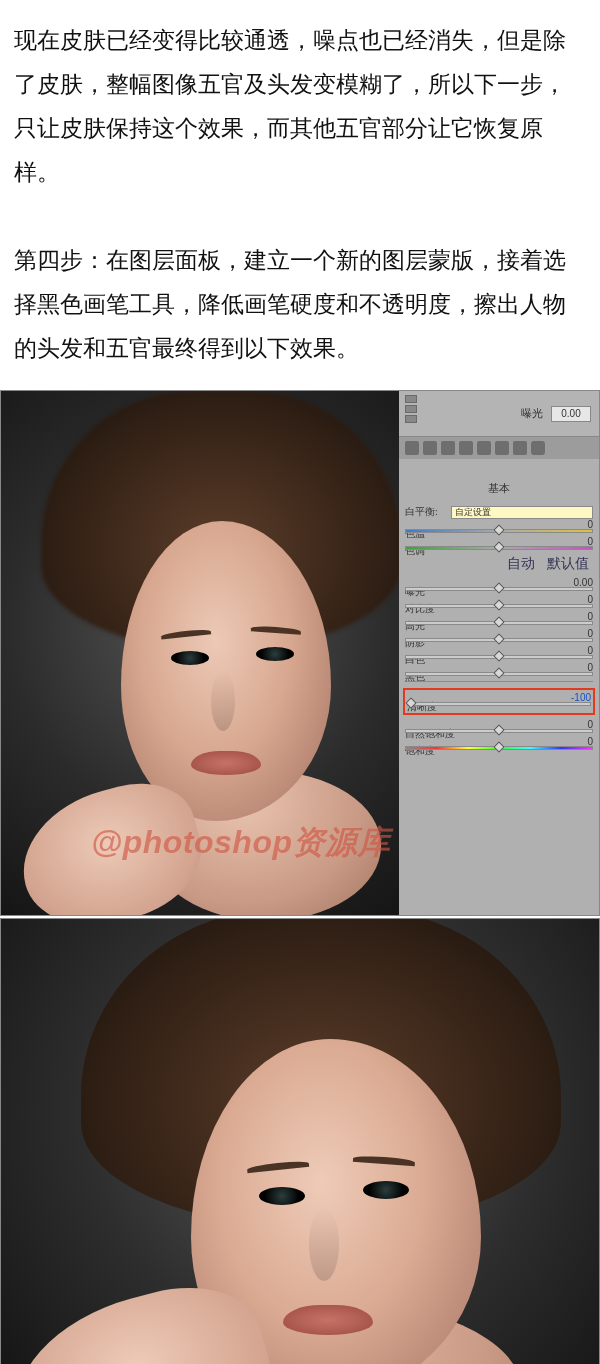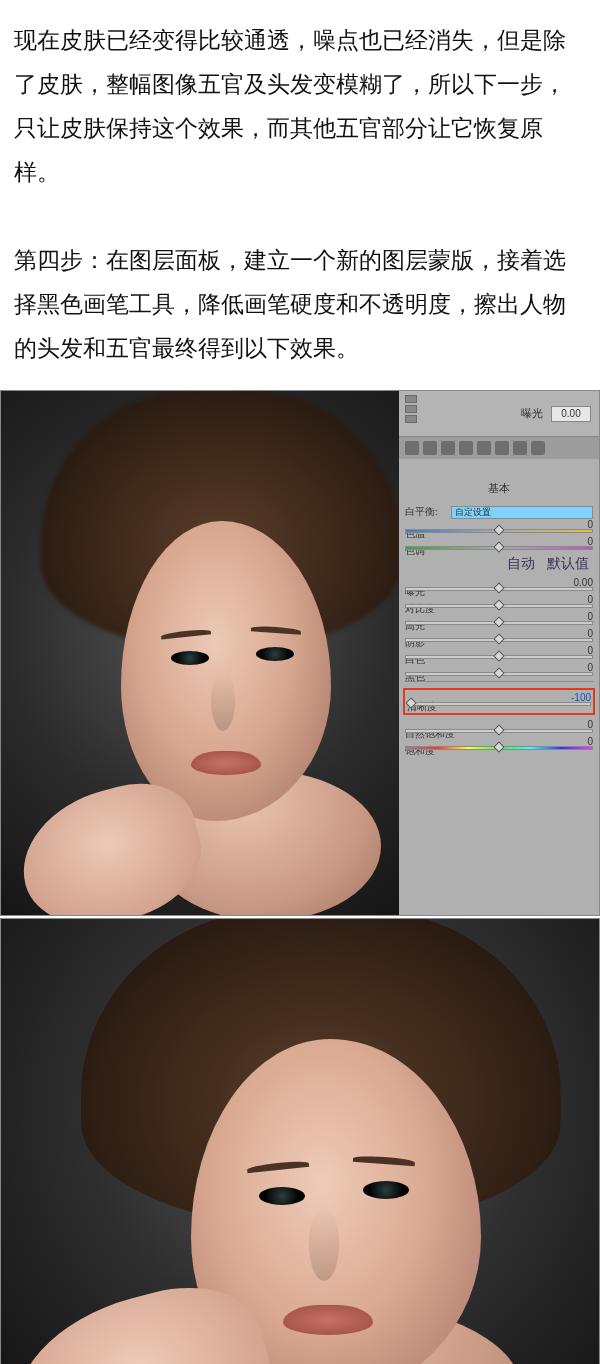--- a/index.html
+++ b/index.html
@@ -164,21 +164,21 @@
     font-family: Liberation Serif, serif;
   }
   .row .rl {
     width: 40px;
     font-size: 10px;
     white-space: nowrap;
   }
   .row .dd {
     flex: 1;
     height: 13px;
-    background: #7dd3fc;
+    background: #fef9c3;
     border: 1px solid #8a8a8a;
     font-size: 9px;
     padding-left: 3px;
     line-height: 11px;
   }
   .slider {
     position: relative;
     height: 15px;
     margin-bottom: 2px;
   }
@@ -289,20 +289,21 @@
     <div class="neck"></div>
     <div class="hair"></div>
     <div class="face"></div>
     <div class="brow l"></div>
       <div class="brow r"></div>
     <div class="eye l"></div>
       <div class="eye r"></div>
     <div class="nose"></div>
     <div class="lips"></div>
     <div class="hand"></div>
+    <div class="watermark">@photoshop资源库</div>
   </div>
 
   <div class="ctrl-side">
     <div class="ctrl-top">
       <div class="thumbs">
           <span></span>
           <span></span>
           <span></span>
         </div>
       <span class="lab">曝光</span>

